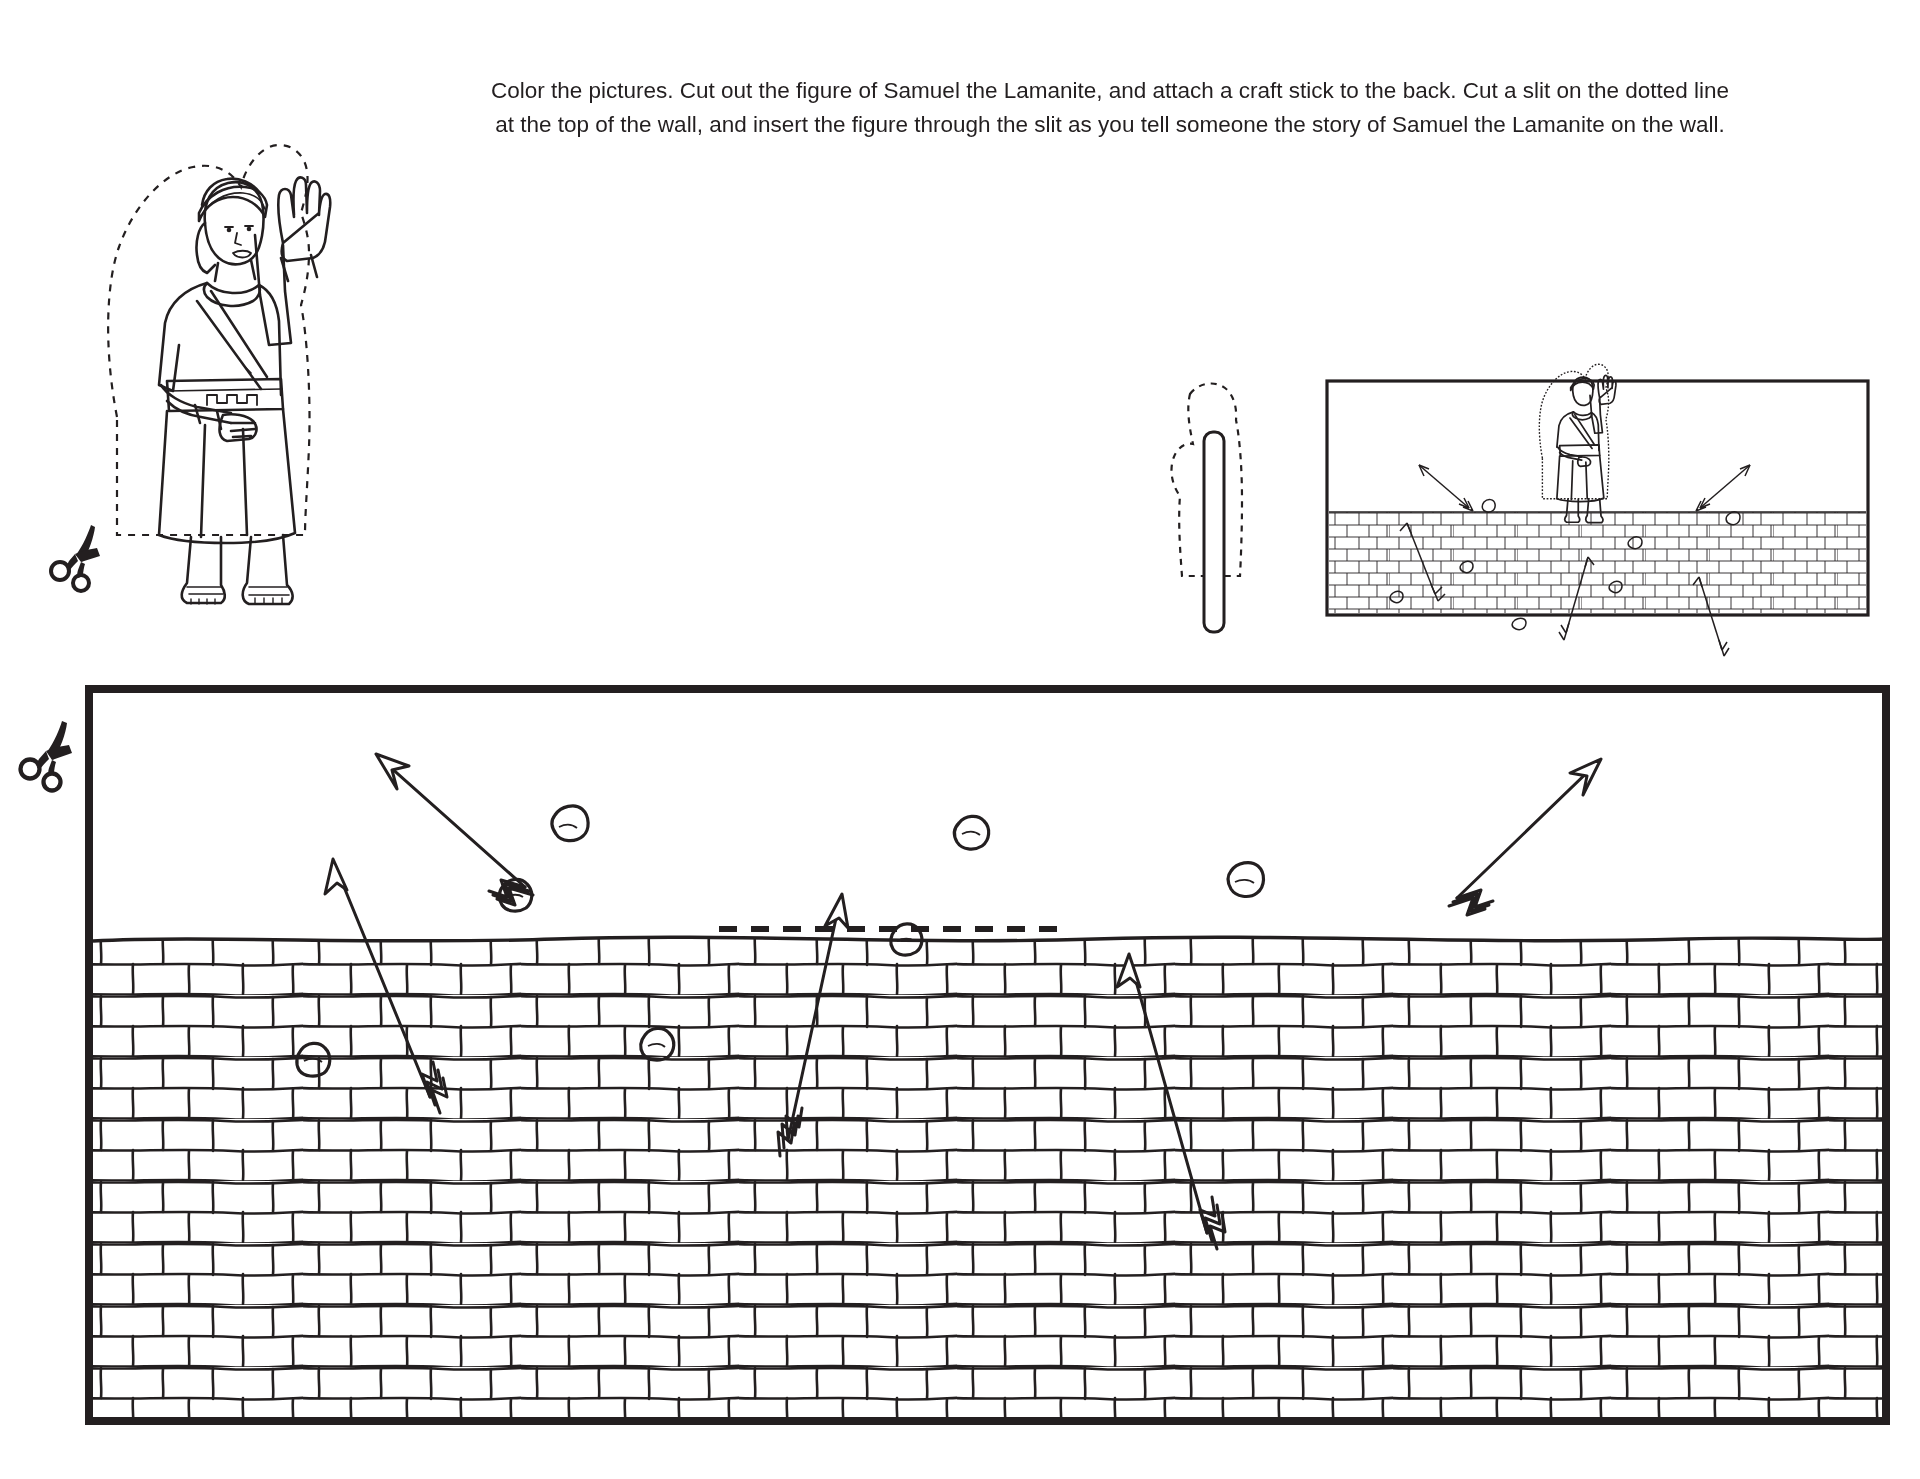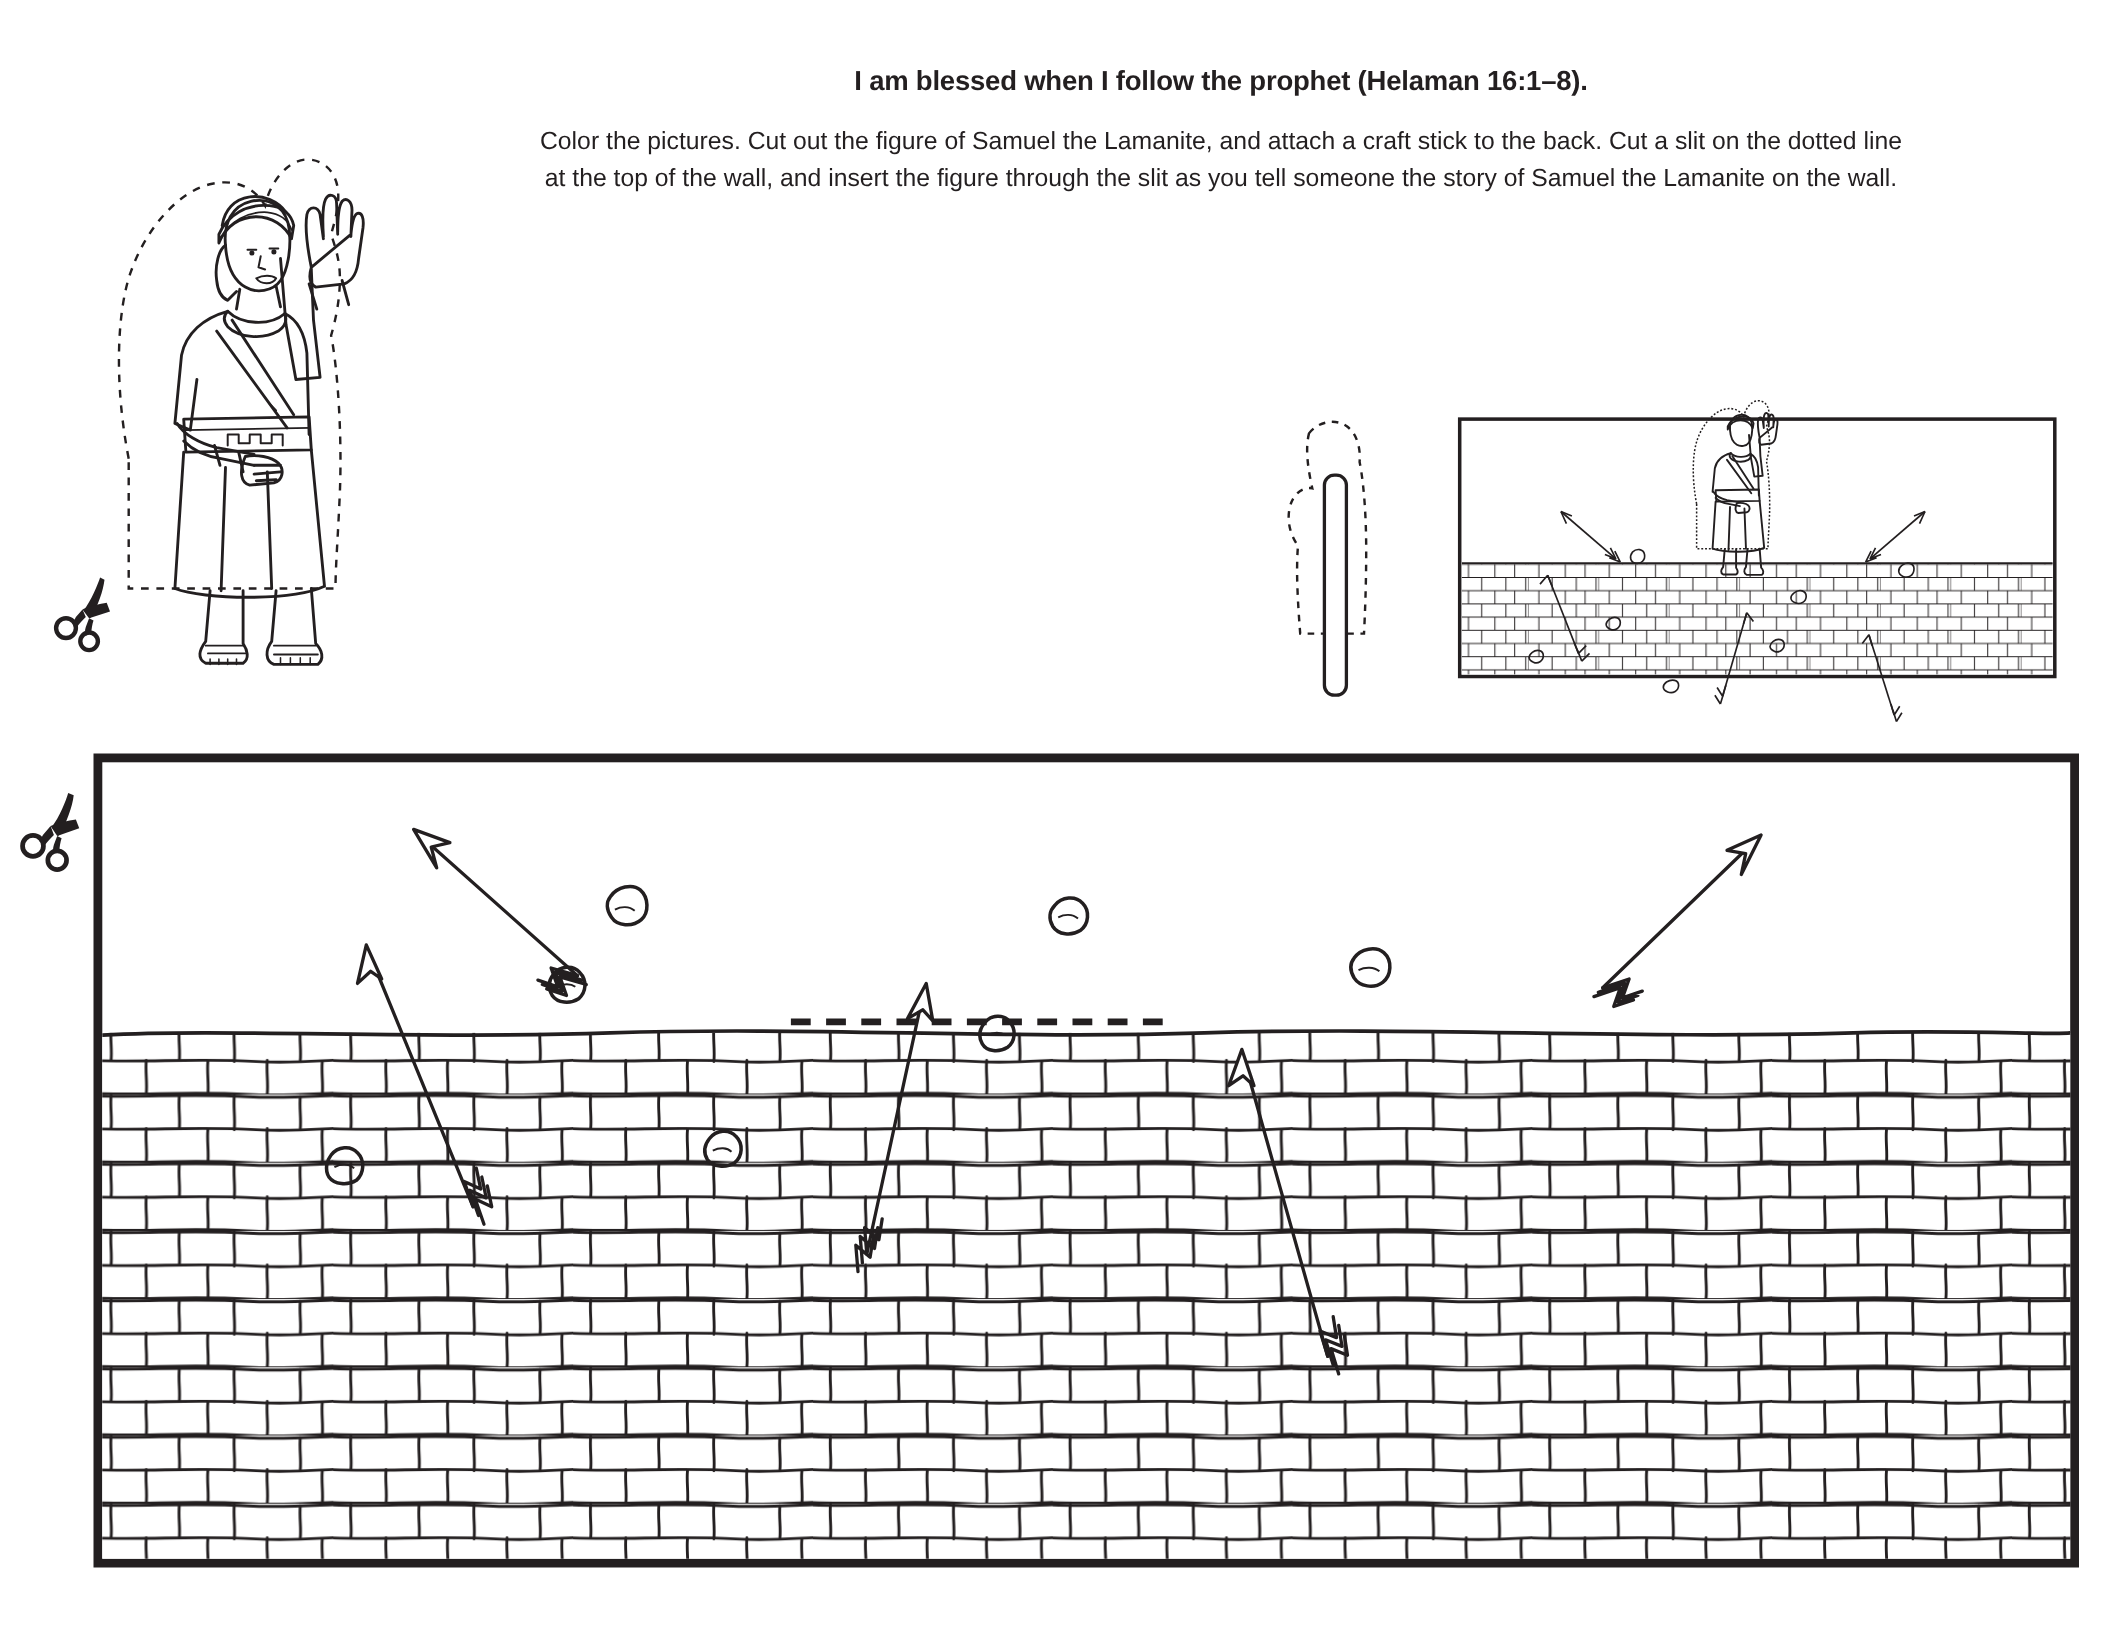--- a/index.html
+++ b/index.html
@@ -25,21 +25,20 @@
   
   #wall-panel{position:absolute;left:85px;top:685px;width:1805px;height:740px;}
 
   svg{display:block;overflow:visible;}
   .ink{fill:none;stroke:#231f20;}
 </style>
 </head>
 <body>
 
 <div id="header">
-  <div id="title">I am blessed when I follow the prophet (Helaman 16:1–8).</div>
   <div id="instructions">Color the pictures. Cut out the figure of Samuel the Lamanite, and attach a craft stick to the back. Cut a slit on the dotted line at the top of the wall, and insert the figure through the slit as you tell someone the story of Samuel the Lamanite on the wall.</div>
 </div>
 
 <div id="cutout-panel">
   <svg width="280" height="455" viewBox="0 0 280 455">
 
     <path class="ink" stroke-width="2.2" stroke-dasharray="7 7" d="M62,322 C48,250 52,185 64,152 C78,112 108,78 138,72
          C162,67 178,78 186,92
          C190,72 206,50 224,50 C240,50 250,62 252,76
          C254,90 250,104 246,118

